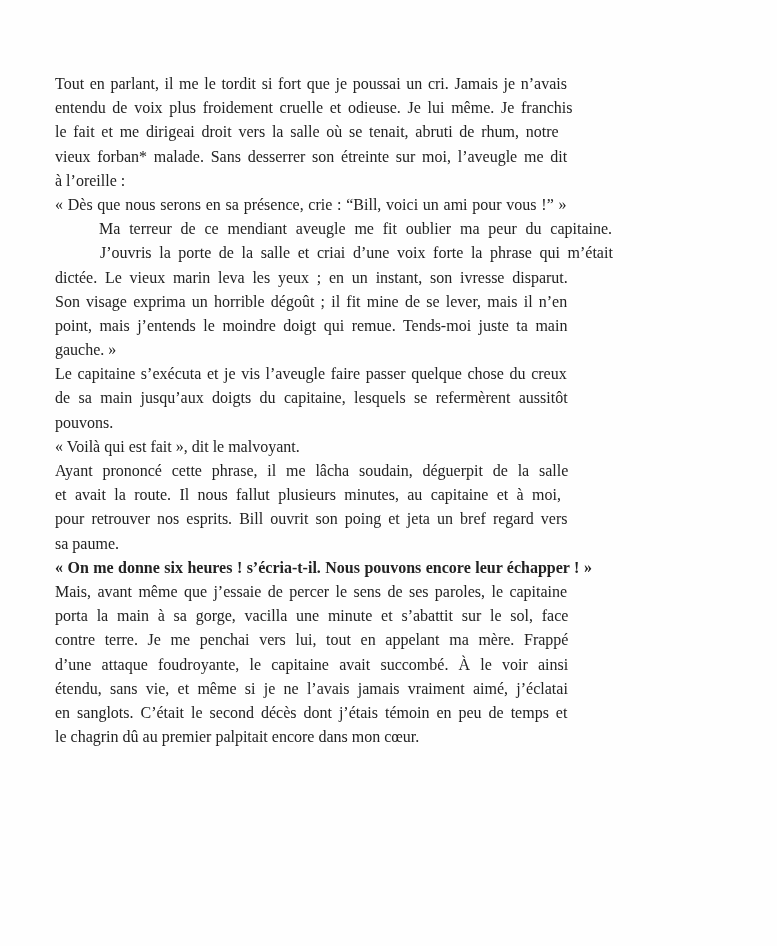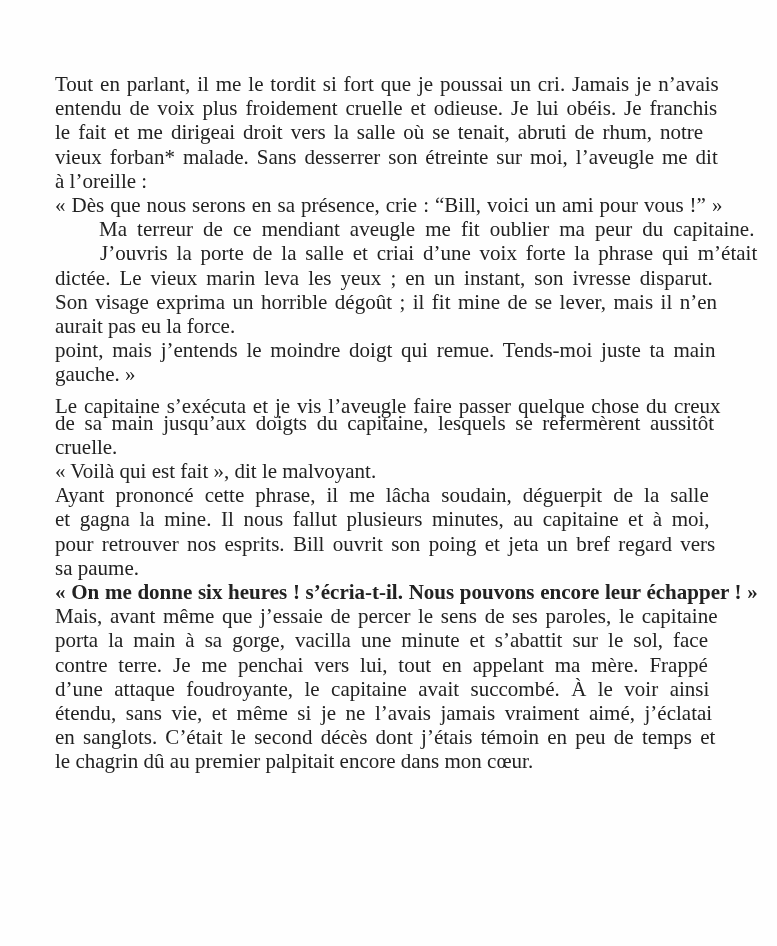--- a/index.html
+++ b/index.html
@@ -15,21 +15,21 @@
     height: 946px;
     background: #fefefe;
     overflow: hidden;
     font-family: "Liberation Serif", "DejaVu Serif", serif;
   }
   .text-block {
     position: absolute;
     left: 55px;
     top: 72px;
     width: 530px;
-    font-size: 21px;
+    font-size: 16px;
     line-height: 24.2px;
     color: #222222;
     -webkit-font-smoothing: antialiased;
   }
   .paragraph {
     margin: 0;
     padding: 0;
   }
   .line {
     height: 24.2px;
@@ -41,50 +41,49 @@
     white-space: pre;
   }
 </style>
 </head>
 <body>
 
 <div class="page" style="background: rgb(254, 254, 254);">
   <div class="text-block" id="text-block" style="color: rgb(34, 34, 34);">
       <div class="paragraph">
         <div class="line"><span style="word-spacing: 1.63086px;">Tout en parlant, il me le tordit si fort que je poussai un cri. Jamais je n’avais</span></div>
-        <div class="line"><span style="word-spacing: 2.69401px;">entendu de voix plus froidement cruelle et odieuse. Je lui obéis. Je franchis</span></div>
+        <div class="line"><span style="word-spacing: 2.69401px;">entendu de voix plus froidement cruelle et odieuse. Je lui même. Je franchis</span></div>
         <div class="line"><span style="word-spacing: 2.73958px;">le fait et me dirigeai droit vers la salle où se tenait, abruti de rhum, notre</span></div>
         <div class="line"><span style="word-spacing: 2.73011px;">vieux forban* malade. Sans desserrer son étreinte sur moi, l’aveugle me dit</span></div>
         <div class="line para-last"><span>à l’oreille :</span></div>
       </div>
       <div class="paragraph">
         <div class="line para-last"><span style="word-spacing: 0.734375px;">« Dès que nous serons en sa présence, crie : “Bill, voici un ami pour vous !” »</span></div>
       </div>
       <div class="paragraph">
         <div class="line"><span style="word-spacing: 4.8112px; margin-left: 44px;">Ma terreur de ce mendiant aveugle me fit oublier ma peur du capitaine.</span></div>
         <div class="line"><span style="word-spacing: 3.62835px; margin-left: 45px;">J’ouvris la porte de la salle et criai d’une voix forte la phrase qui m’était</span></div>
         <div class="line"><span style="word-spacing: 3.76202px;">dictée. Le vieux marin leva les yeux ; en un instant, son ivresse disparut.</span></div>
         <div class="line"><span style="word-spacing: 2.19792px;">Son visage exprima un horrible dégoût ; il fit mine de se lever, mais il n’en</span></div>
-        <div class="line para-last"><span>aurait pas eu la force.</span></div>
       </div>
       <div class="paragraph">
         <div class="line"><span style="word-spacing: 3.52841px;">point, mais j’entends le moindre doigt qui remue. Tends-moi juste ta main</span></div>
         <div class="line para-last"><span>gauche. »</span></div>
       </div>
       <div class="paragraph">
-        <div class="line"><span style="word-spacing: 1.6263px; margin-top: 8px;">Le capitaine s’exécuta et je vis l’aveugle faire passer quelque chose du creux</span></div>
+        <div class="line"><span style="word-spacing: 1.6263px;">Le capitaine s’exécuta et je vis l’aveugle faire passer quelque chose du creux</span></div>
         <div class="line"><span style="word-spacing: 4.38438px;">de sa main jusqu’aux doigts du capitaine, lesquels se refermèrent aussitôt</span></div>
-        <div class="line para-last"><span>cruelle.</span></div>
+        <div class="line para-last"><span>pouvons.</span></div>
       </div>
       <div class="paragraph">
         <div class="line para-last"><span>« Voilà qui est fait », dit le malvoyant.</span></div>
       </div>
       <div class="paragraph">
         <div class="line"><span style="word-spacing: 5.80398px;">Ayant prononcé cette phrase, il me lâcha soudain, déguerpit de la salle</span></div>
-        <div class="line"><span style="word-spacing: 4.32933px;">et gagna la mine. Il nous fallut plusieurs minutes, au capitaine et à moi,</span></div>
+        <div class="line"><span style="word-spacing: 4.32933px;">et avait la route. Il nous fallut plusieurs minutes, au capitaine et à moi,</span></div>
         <div class="line"><span style="word-spacing: 3.05168px;">pour retrouver nos esprits. Bill ouvrit son poing et jeta un bref regard vers</span></div>
         <div class="line para-last"><span>sa paume.</span></div>
       </div>
       <div class="paragraph">
         <div class="line para-last"><span style="word-spacing: 0.434152px; font-weight: bold;">« On me donne six heures ! s’écria-t-il. Nous pouvons encore leur échapper ! »</span></div>
       </div>
       <div class="paragraph">
         <div class="line"><span style="word-spacing: 2.38462px;">Mais, avant même que j’essaie de percer le sens de ses paroles, le capitaine</span></div>
         <div class="line"><span style="word-spacing: 4.76897px;">porta la main à sa gorge, vacilla une minute et s’abattit sur le sol, face</span></div>
         <div class="line"><span style="word-spacing: 5.65495px; text-align: center;">contre terre. Je me penchai vers lui, tout en appelant ma mère. Frappé</span></div>

